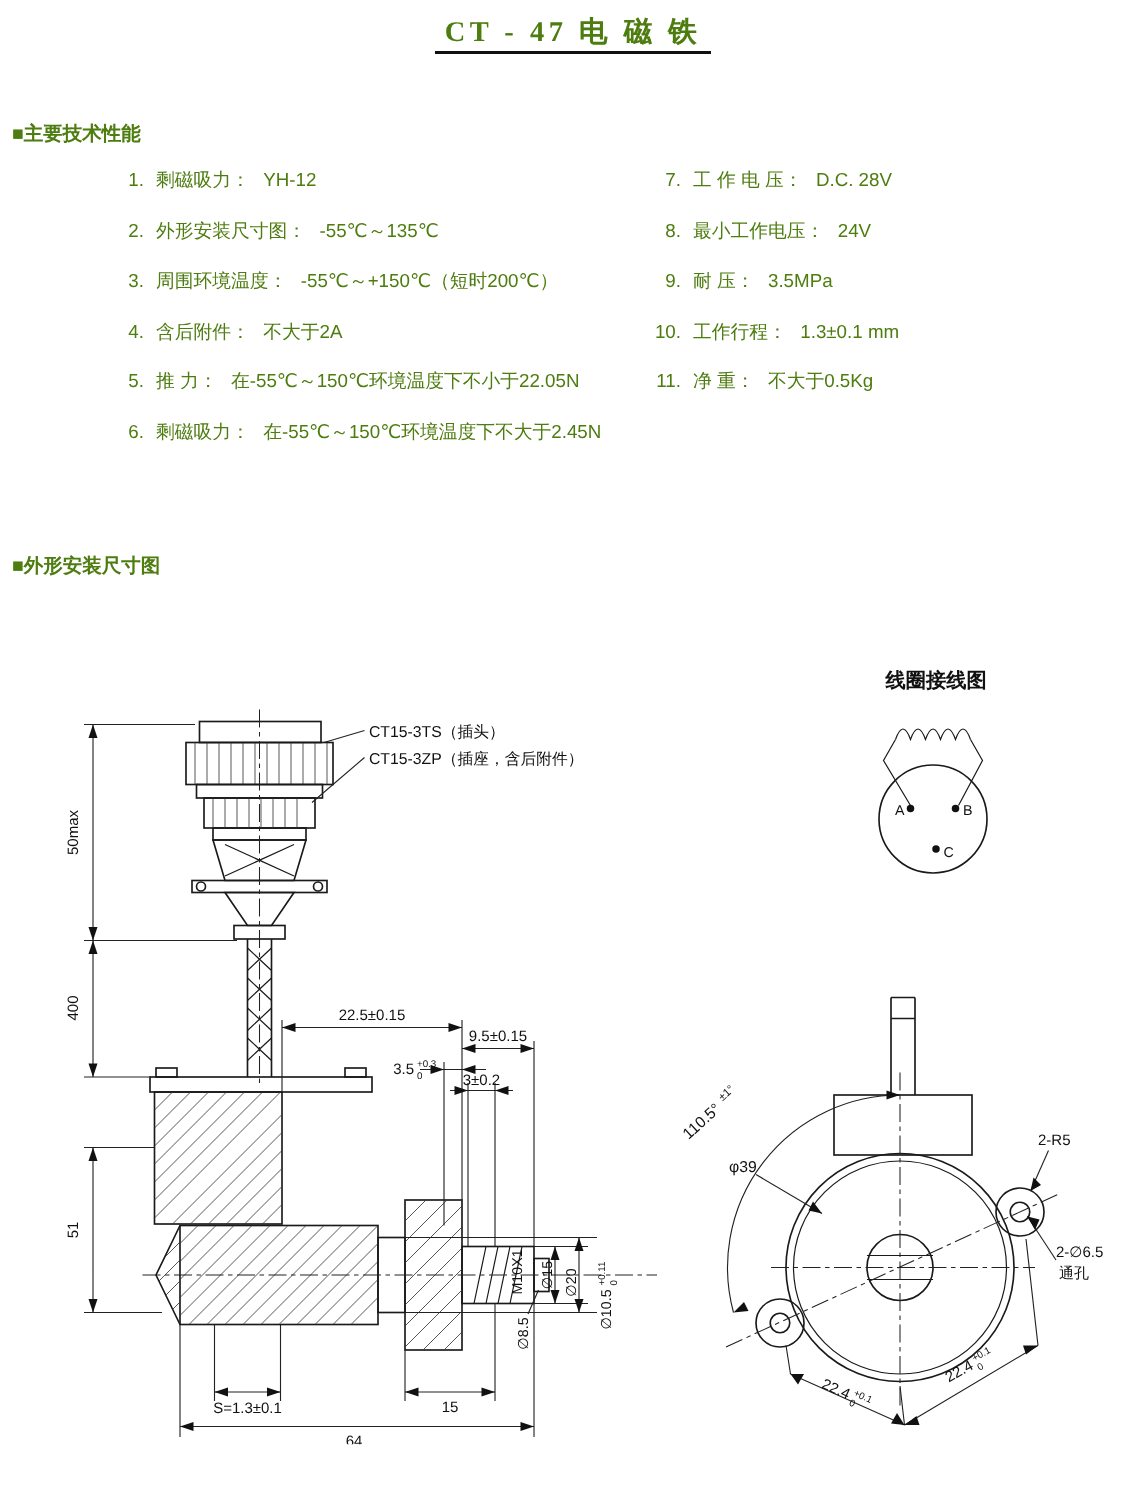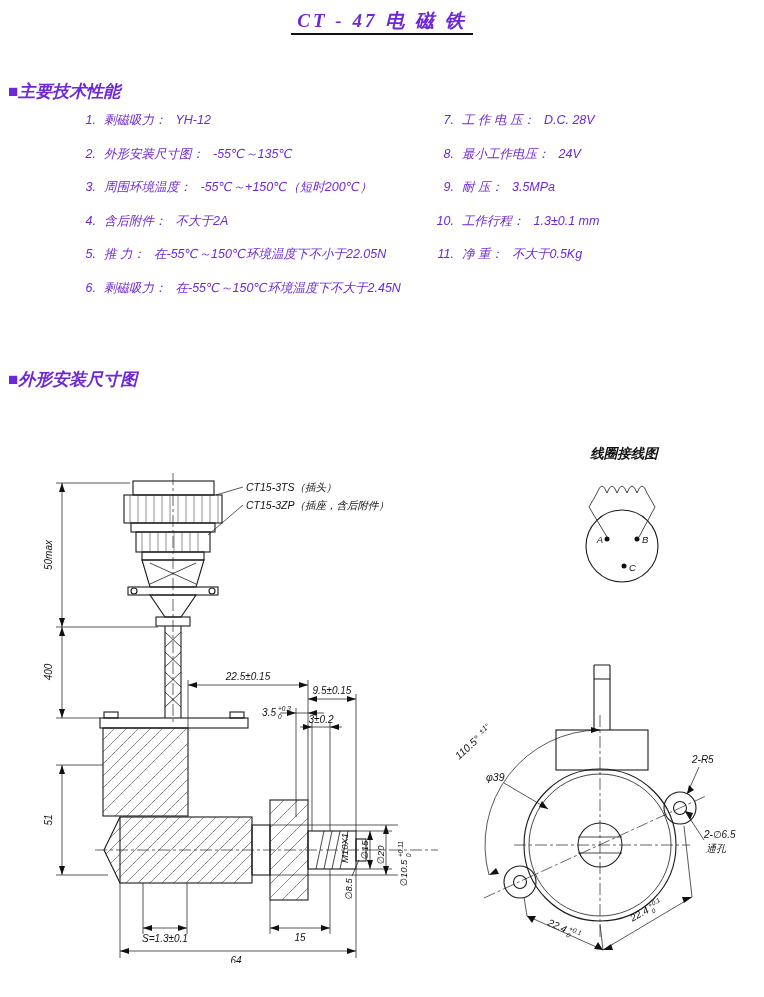--- a/index.html
+++ b/index.html
@@ -1,22 +1,22 @@
 <!DOCTYPE html>
 <html><head>
 <meta charset="utf-8">
 <style>
   html,body{margin:0;padding:0;background:#fff;}
   .page{position:relative;width:764px;height:963px;background:#ffffff;overflow:hidden;
-        font-family:"Liberation Sans","DejaVu Sans",sans-serif;color:#6d28d9;font-style:italic;}
+        font-family:"Liberation Sans","DejaVu Sans",sans-serif;color:#4d7c0f;}
   .doc-title{position:absolute;top:8px;left:0;width:100%;text-align:center;
         font-family:"Liberation Serif","DejaVu Serif",serif;font-weight:bold;
         font-size:19px;letter-spacing:3px;}
   .doc-title span{border-bottom:2px solid #111;padding:0 6px 2px 6px;}
-  .sec-head{position:absolute;left:8px;font-size:17px;font-weight:bold;text-align:center;}
+  .sec-head{position:absolute;left:8px;font-size:13px;font-weight:bold;text-align:center;}
   .sec1{top:80px;} .sec2{top:368px;}
   .spec-col{position:absolute;}
   .specs-left{left:70px;top:114px;}
   .specs-right{left:428px;top:114px;}
   .spec-row{display:flex;align-items:flex-start;margin-bottom:20.5px;font-size:12.5px;
         line-height:13px;white-space:nowrap;}
   .spec-num{width:26px;text-align:right;margin-right:8px;}
   .spec-label{margin-right:9px;}
   svg{position:absolute;left:0;top:427px;}
   svg text{font-family:"Liberation Sans","DejaVu Sans",sans-serif;fill:#111;}

